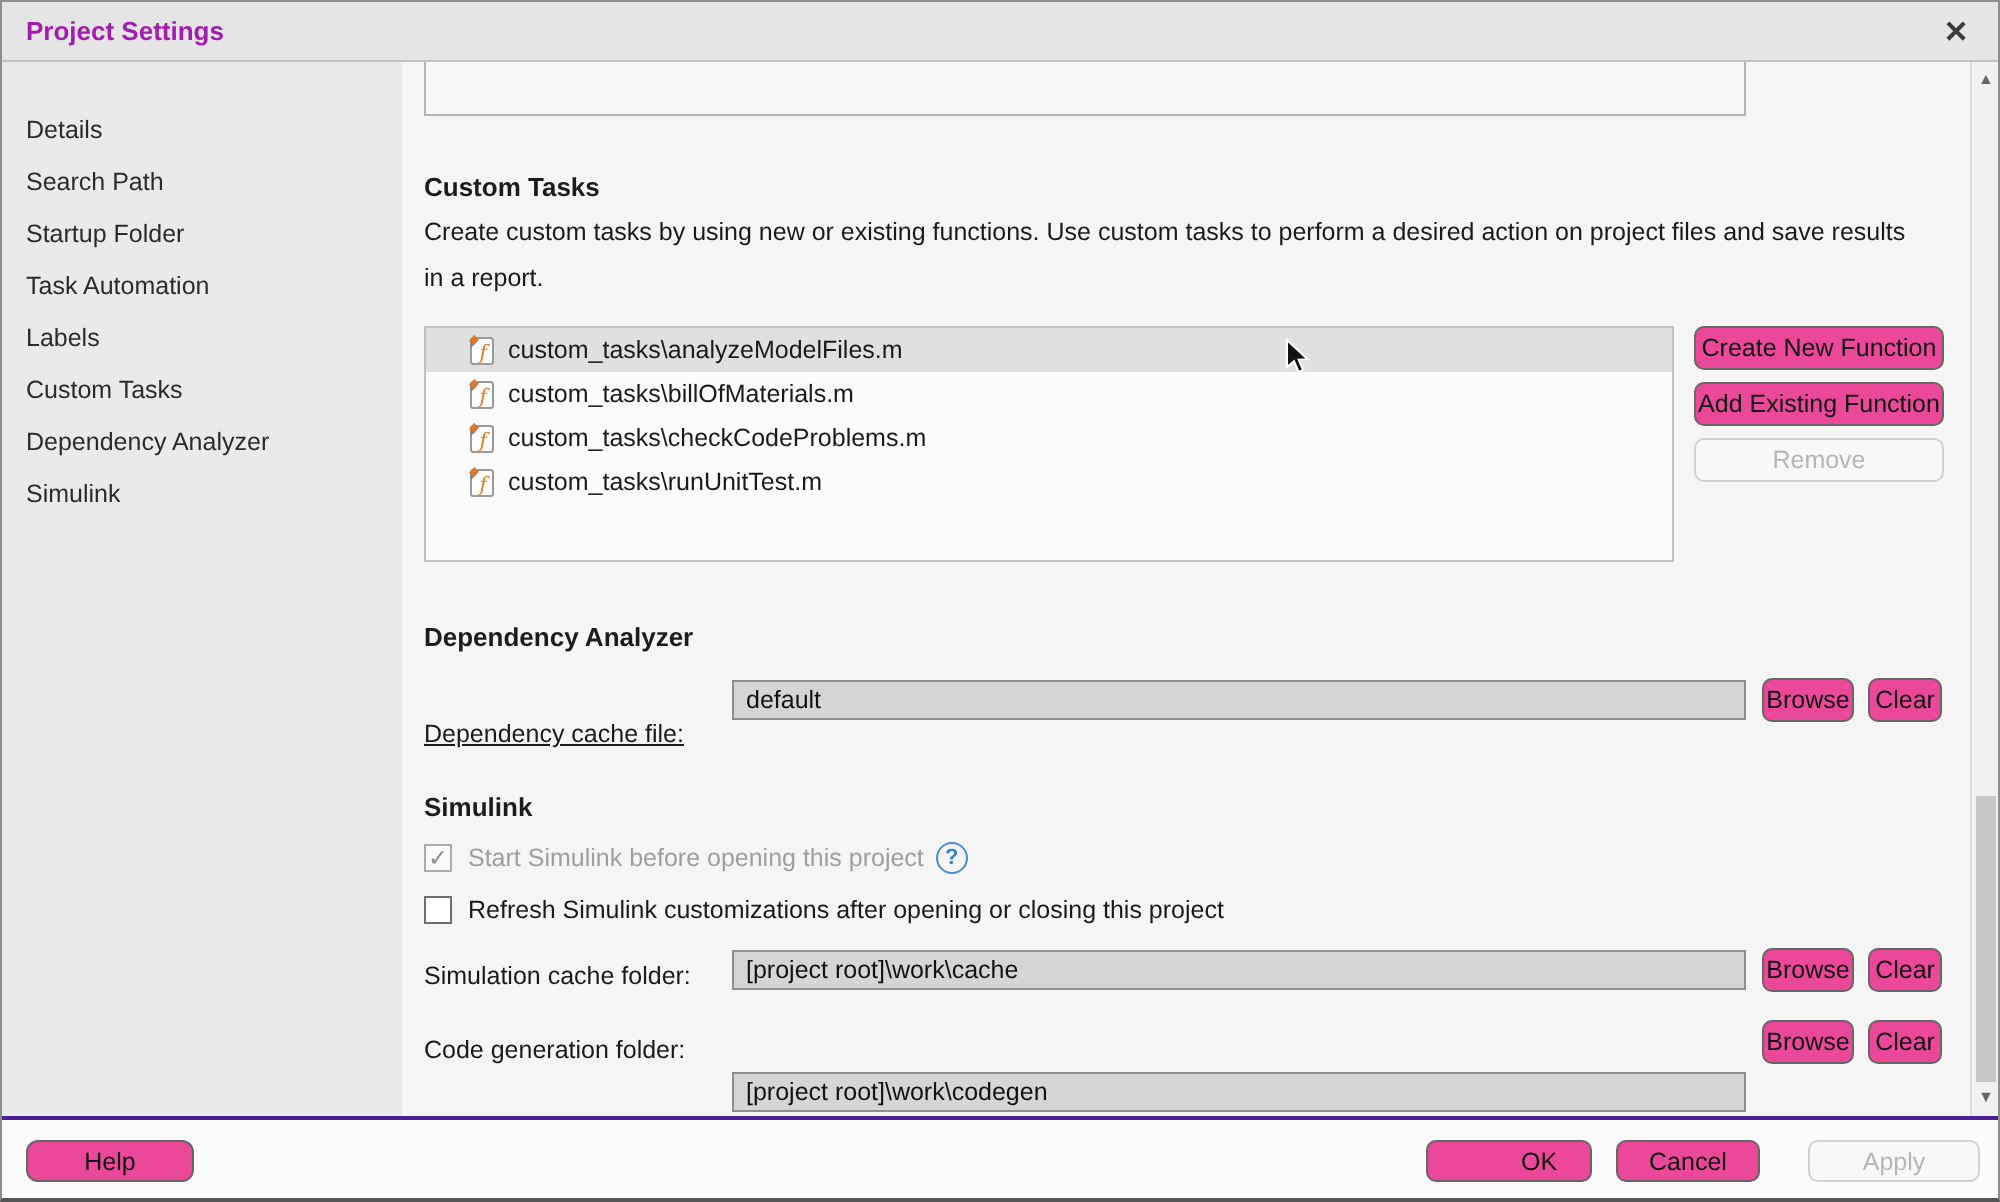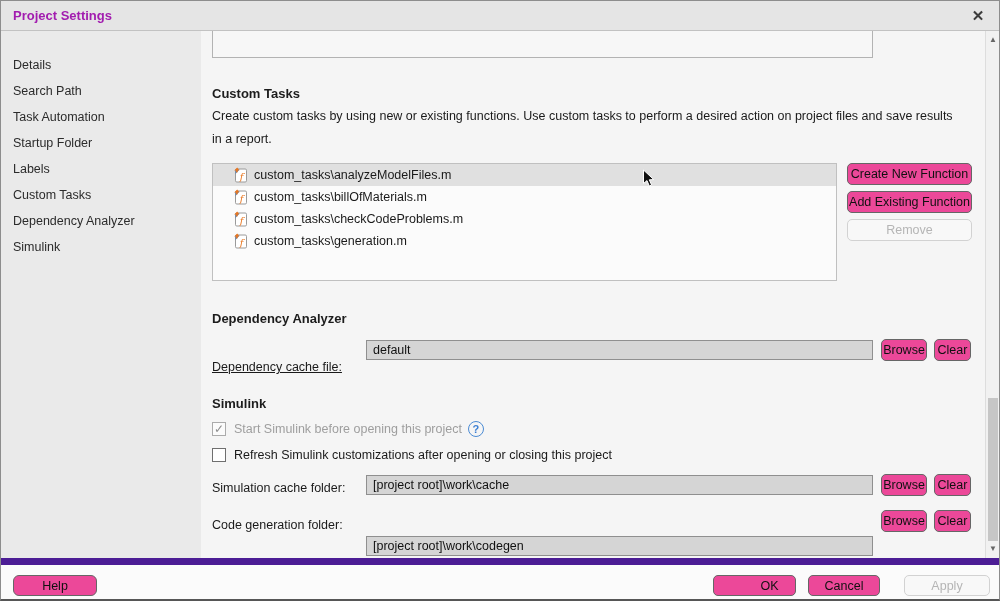--- a/index.html
+++ b/index.html
@@ -90,21 +90,21 @@
   .scrollbar {
     position:absolute; left:984px; top:30px; width:15px; height:527px;
     background:#f1f1f1; border-left:1px solid #dddddd;
   }
   .scroll-arrow { position:absolute; left:0; width:100%; height:14px; text-align:center; font-size:8px; color:#666; line-height:14px; }
   .scroll-up { top:2px; } .scroll-down { bottom:2px; }
   .scroll-thumb { position:absolute; left:2px; top:367px; width:10px; height:143px; background:#c6c6c6; }
   
   .footer {
     position:absolute; left:0; top:557px; width:100%; height:42px;
-    background:#fbfbfb; border-top:7px solid #4c1d95;
+    background:#fbfbfb; border-top:2px solid #4c1d95;
   }
   .help-btn   { position:absolute; left:12px;  top:10px; width:84px; height:21px; border-radius:6px; }
   .ok-btn     { position:absolute; left:712px; top:10px; width:83px; height:21px;padding-left:30px; }
   .cancel-btn { position:absolute; left:807px; top:10px; width:72px; height:21px; }
   .apply-btn  { position:absolute; left:903px; top:10px; width:86px; height:21px; }
   
   .cursor { position:absolute; left:441px; top:138px; pointer-events:none; }
 </style>
 </head>
 <body>
@@ -112,22 +112,22 @@
 <div class="window">
 
   <div class="titlebar">
     <span class="title">Project Settings</span>
     <span class="close-btn">✕</span>
   </div>
 
   <div class="sidebar">
     <div class="side-item">Details</div>
     <div class="side-item">Search Path</div>
+    <div class="side-item">Startup Folder</div>
     <div class="side-item">Task Automation</div>
-    <div class="side-item">Startup Folder</div>
     <div class="side-item">Labels</div>
     <div class="side-item">Custom Tasks</div>
     <div class="side-item">Dependency Analyzer</div>
     <div class="side-item">Simulink</div>
   </div>
 
   <div class="content">
 
     <div class="partial-box"></div>
 
@@ -170,21 +170,21 @@
       </div>
       <div class="task-row">
         <span class="file-icon">
           <svg width="15" height="16" viewBox="0 0 15 16">
             <rect x="2.5" y="2" width="11" height="13" rx="1.3" fill="#ffffff" stroke="#9a9a9a"></rect>
             <path d="M2.5 7 L2.5 2.6 L6.6 2.6 Z" fill="#4f81bd"></path>
             <path d="M1.2 3.6 L4.2 0.4 L6.4 3.2 L4.6 3.4 L4.8 5.2 L3.2 5.4 L3 3.6 Z" fill="#e87722"></path>
             <text x="8.6" y="12.6" font-style="italic" font-family="'DejaVu Serif',serif" font-size="10" fill="#e87722" text-anchor="middle">f</text>
           </svg>
         </span>
-        <span class="task-label">custom_tasks\generation.m</span>
+        <span class="task-label">custom_tasks\runUnitTest.m</span>
       </div>
     </div>
 
     <button class="btn col-btn b1">Create New Function</button>
     <button class="btn col-btn b2">Add Existing Function</button>
     <button class="btn col-btn b3 disabled">Remove</button>
 
     <div class="section-heading h-dep">Dependency Analyzer</div>
     <div class="field-label dep-y-label">Dependency cache file:</div>
     <input class="text-input dep-y-input" value="default" style="">

